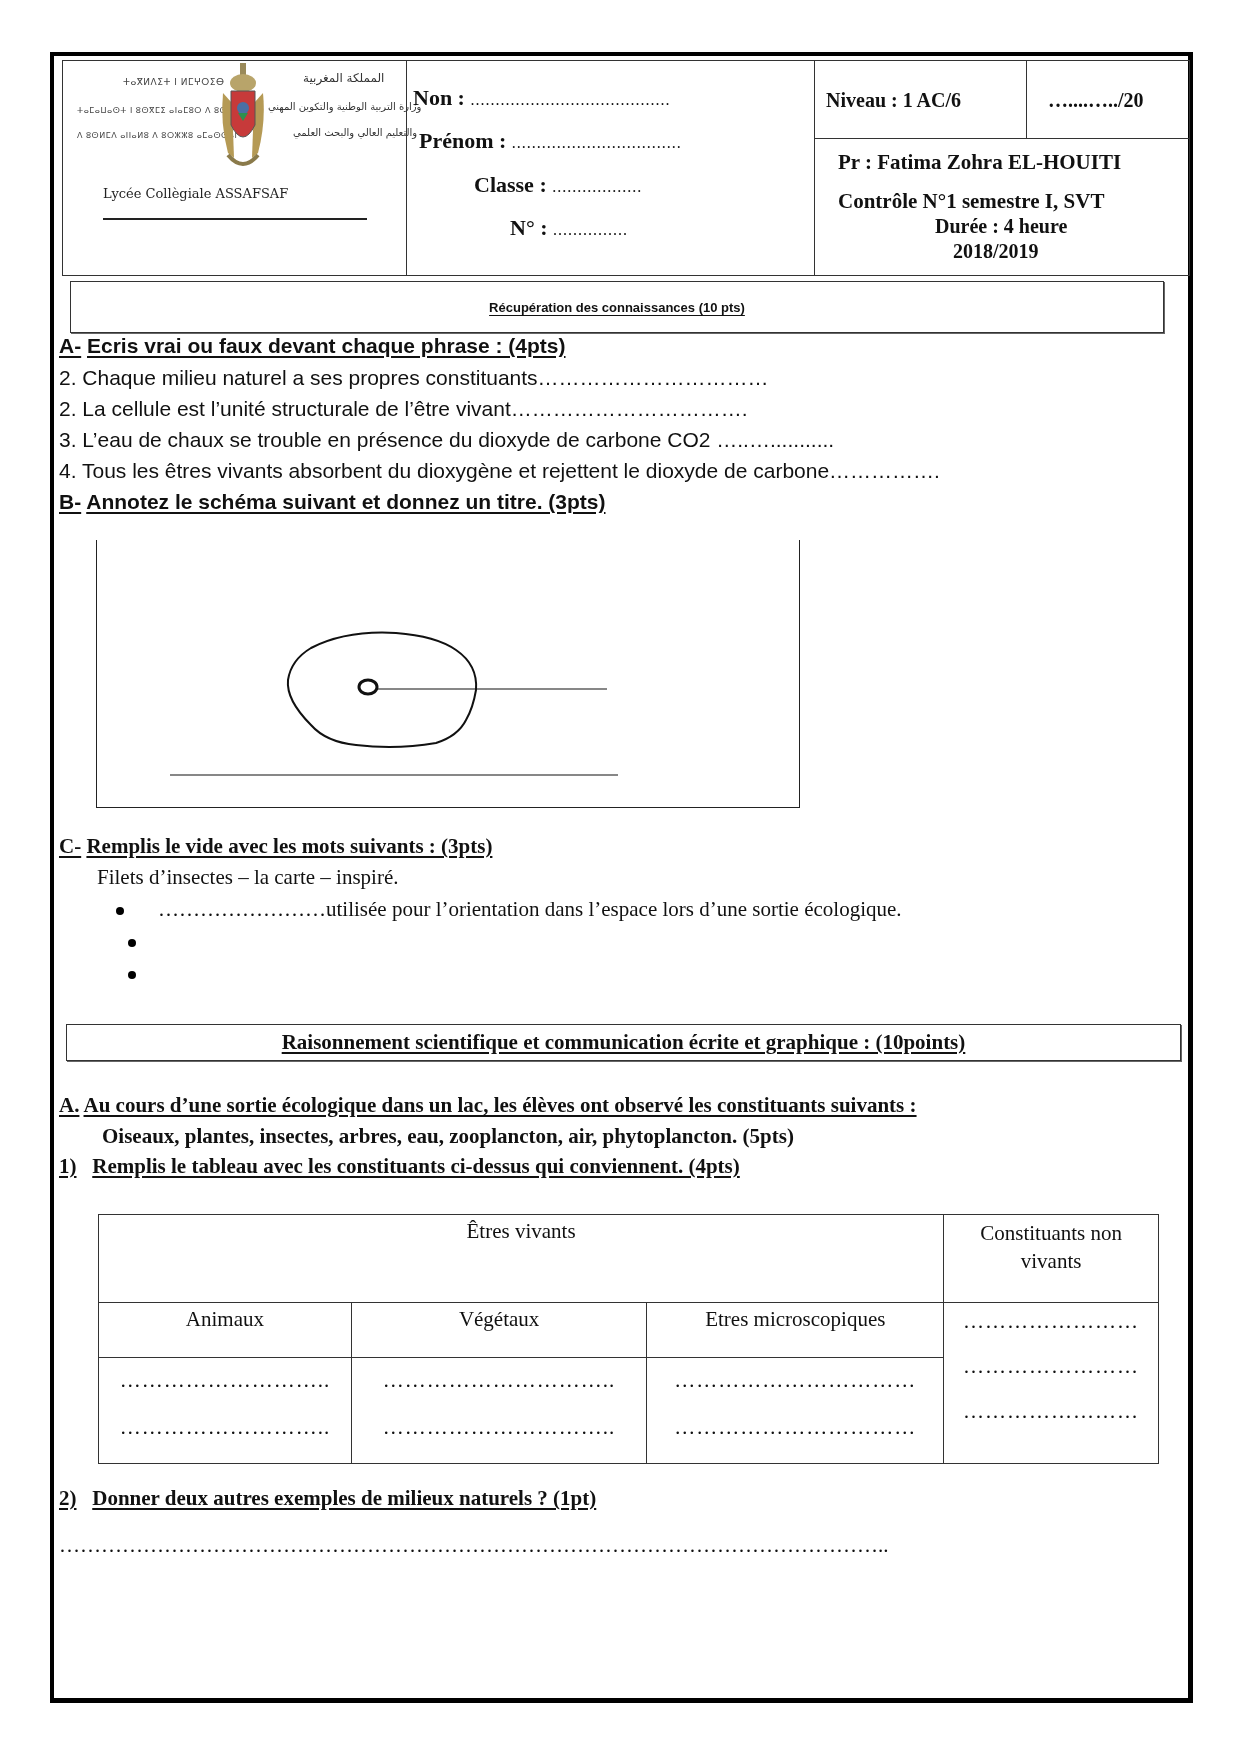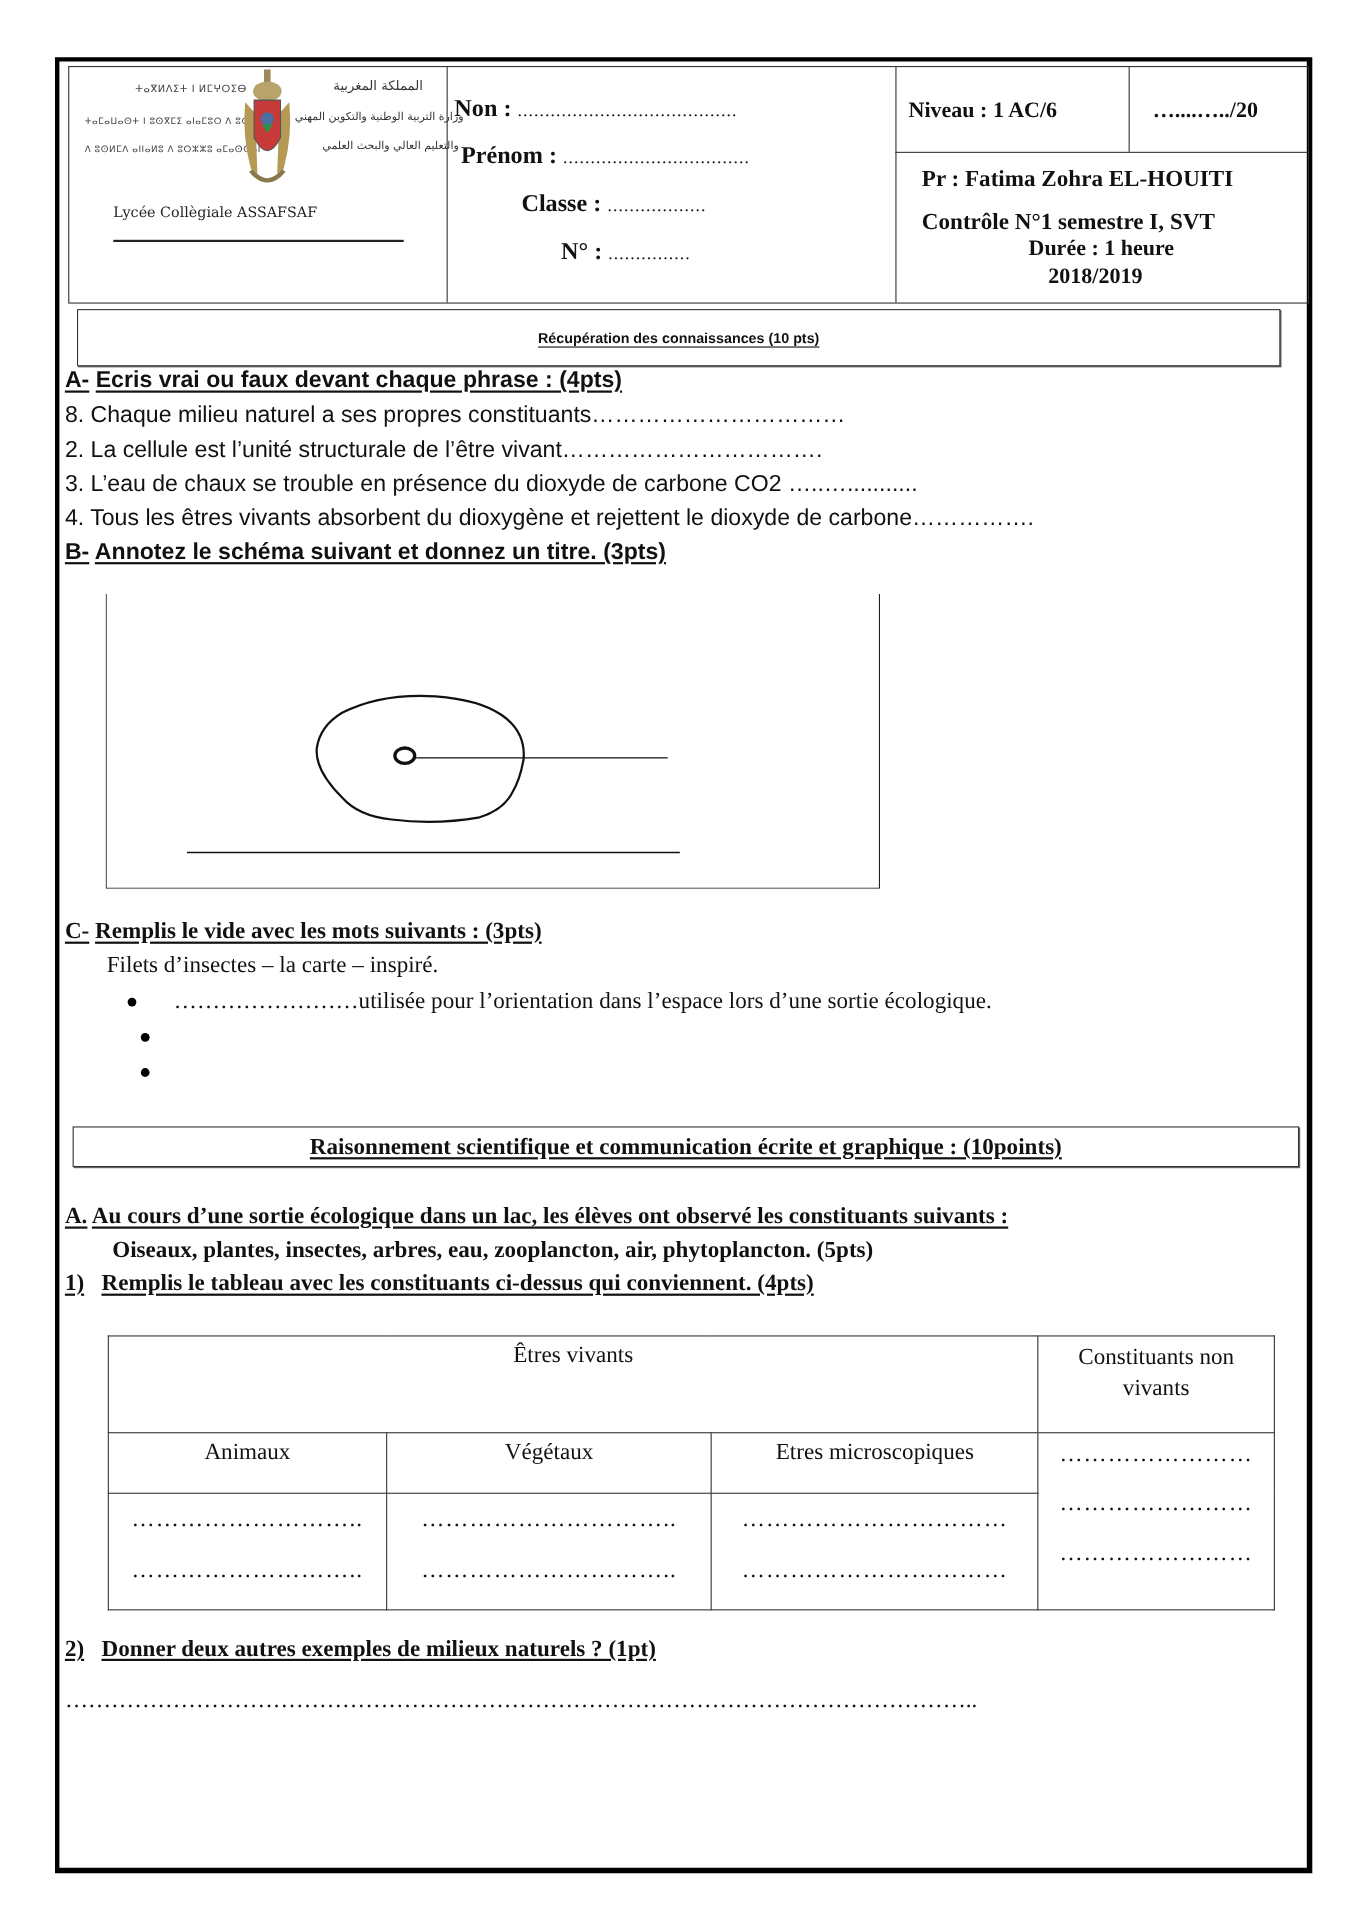--- a/index.html
+++ b/index.html
@@ -78,32 +78,32 @@
 </div>
 <div class="abs line t22" style="left:510px;top:215px;">
   <span class="b">N° :</span>
   <span class="dots" style="font-size:16px;">...............</span>
 </div>
 
 <div class="abs line b t20" style="left:826px;top:89px;">Niveau : 1 AC/6</div>
 <div class="abs line b t20" style="left:1048px;top:89px;">…....…../20</div>
 <div class="abs line b t21" style="left:838px;top:150px;">Pr : Fatima Zohra EL-HOUITI</div>
 <div class="abs line b t21" style="left:838px;top:189px;">Contrôle N°1 semestre I, SVT</div>
-<div class="abs line b t20" style="left:935px;top:215px;">Durée : 1 heure</div>
+<div class="abs line b t20" style="left:935px;top:215px;">Durée : 4 heure</div>
 <div class="abs line b t20" style="left:953px;top:240px;">2018/2019</div>
 
 <div class="abs secbox" style="left:70px;top:281px;width:1094px;height:52px;">
   <span class="b u t21 tnar" style="font-size:13px;">Récupération des connaissances (10 pts)</span>
 </div>
 
 <div class="abs line b t21 tnar" style="left:59px;top:334px;font-size:21px;">
   <span class="u">A-</span>
   <span class="u">Ecris vrai ou faux devant chaque phrase : (4pts)</span>
 </div>
-<div class="abs line t21 tnar" style="left:59px;top:366px;">8.  Chaque milieu naturel a ses propres constituants……………………………</div>
+<div class="abs line t21 tnar" style="left:59px;top:366px;">2.  Chaque milieu naturel a ses propres constituants……………………………</div>
 <div class="abs line t21 tnar" style="left:59px;top:397px;">2.  La cellule est l’unité structurale de l’être vivant…………………………….</div>
 <div class="abs line t21 tnar" style="left:59px;top:428px;">3.  L’eau de chaux se trouble en présence du dioxyde de carbone CO2  …..…...........</div>
 <div class="abs line t21 tnar" style="left:59px;top:459px;">4.  Tous les êtres vivants absorbent du dioxygène et rejettent le dioxyde de carbone…………….</div>
 
 <div class="abs line b t21 tnar" style="left:59px;top:490px;">
   <span class="u">B-</span>
   <span class="u">Annotez le schéma suivant et donnez un titre. (3pts)</span>
 </div>
 
 <div class="abs" style="left:96px;top:540px;width:704px;height:268px;">

